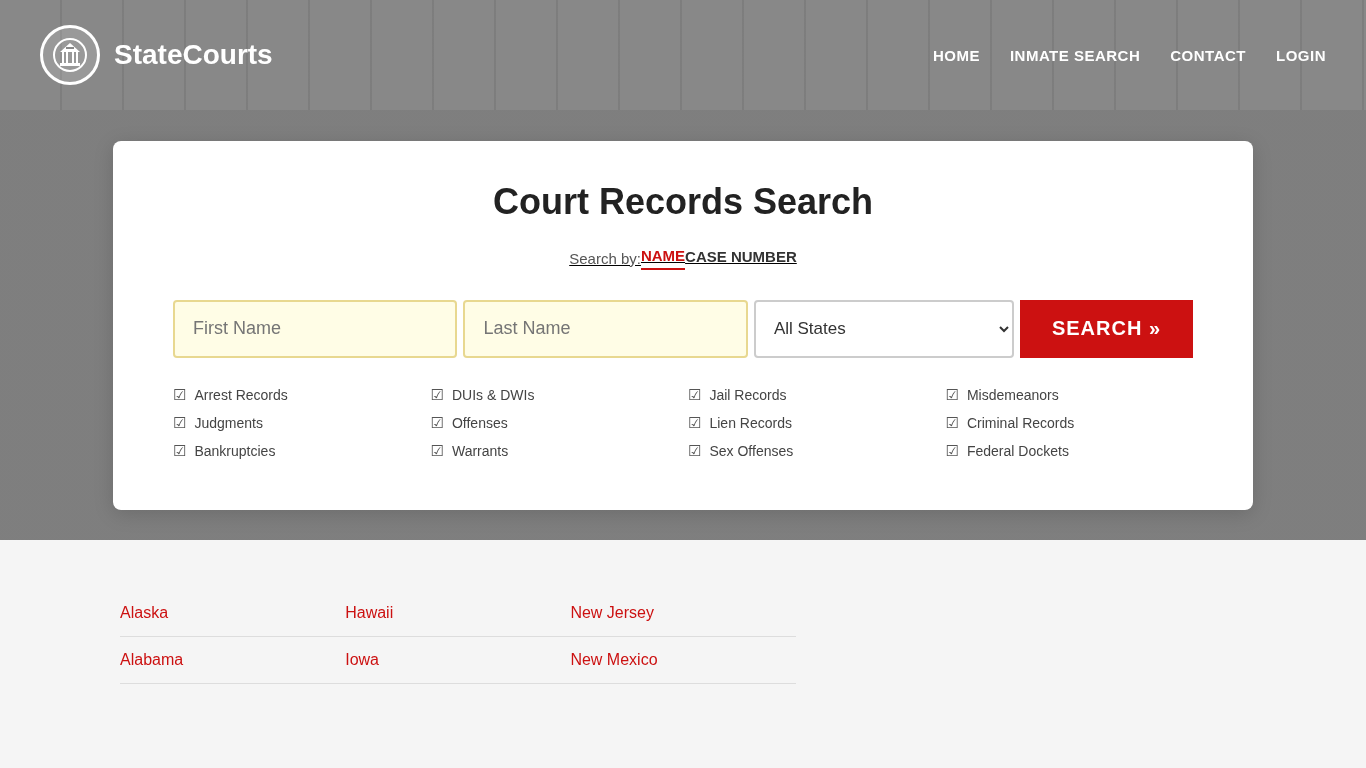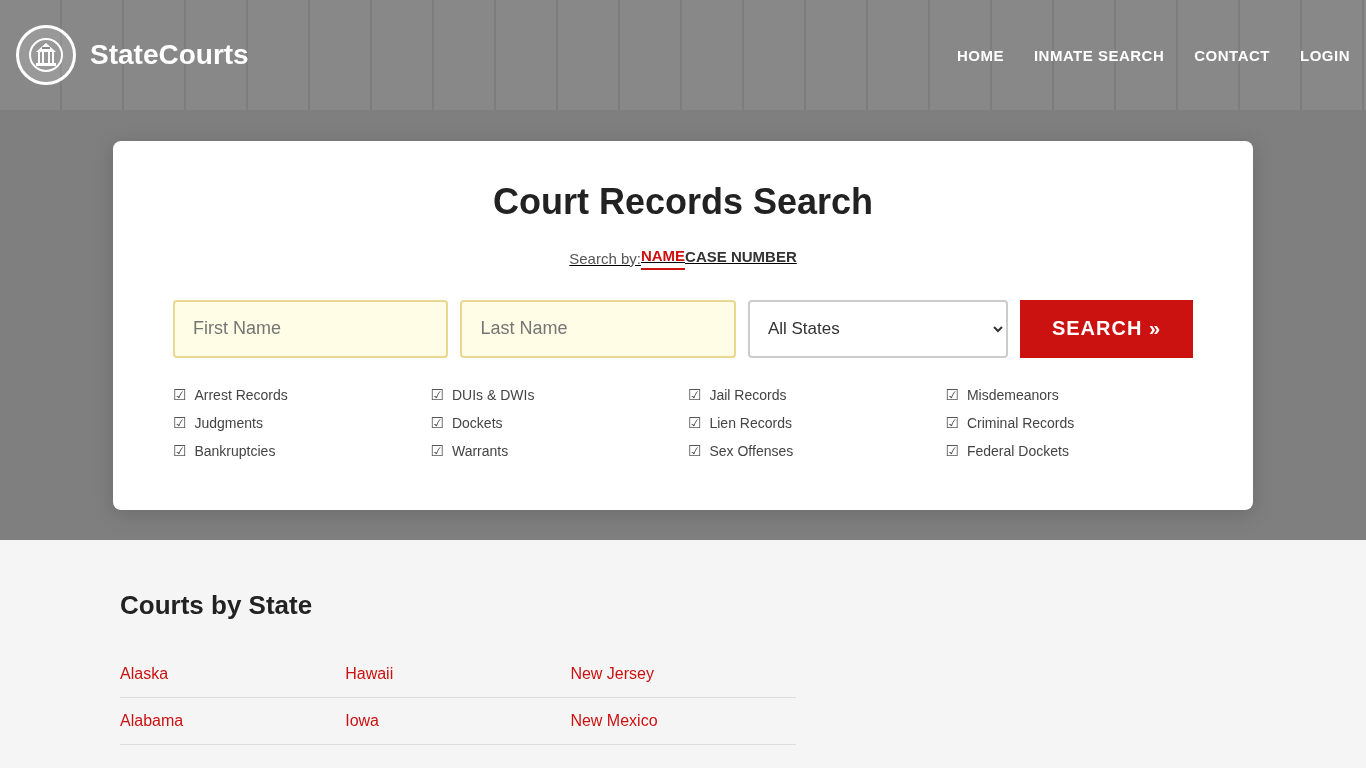--- a/index.html
+++ b/index.html
@@ -6,21 +6,21 @@
     body { font-family: Arial, sans-serif; background: #e0e0e0; width: 1366px; min-height: 768px; overflow-x: hidden; }
 
     
     .header {
       position: relative;
       height: 110px;
       background: #555;
       overflow: hidden;
       display: flex;
       align-items: center;
-      padding: 0 16px;
+      padding: 0 40px;
     }
     .header-bg {
       position: absolute;
       top: 0; left: 0; right: 0; bottom: 0;
       background: #888;
       background-image: repeating-linear-gradient(
         90deg,
         transparent,
         transparent 60px,
         rgba(0,0,0,0.08) 60px,
@@ -139,21 +139,21 @@
     }
     .search-tab.active {
       color: #cc1111;
       border-bottom: 2px solid #cc1111;
     }
     .search-tab.inactive {
       color: #333;
     }
     .search-inputs-row {
       display: flex;
-      gap: 12px;
+      gap: 6px;
       align-items: flex-start;
       margin-bottom: 28px;
     }
     .search-input {
       flex: 1;
       height: 58px;
       border: 2px solid #e8d890;
       border-radius: 4px;
       background: #fffde6;
       font-size: 18px;
@@ -305,21 +305,21 @@
           <span>Bankruptcies</span>
         </div>
       </div>
       <div class="feature-col">
         <div class="feature-item">
           <span class="check-icon">☑</span>
           <span>DUIs &amp; DWIs</span>
         </div>
         <div class="feature-item">
           <span class="check-icon">☑</span>
-          <span>Dockets</span>
+          <span>Offenses</span>
         </div>
         <div class="feature-item">
           <span class="check-icon">☑</span>
           <span>Warrants</span>
         </div>
       </div>
       <div class="feature-col">
         <div class="feature-item">
           <span class="check-icon">☑</span>
           <span>Jail Records</span>
@@ -345,21 +345,20 @@
         <div class="feature-item">
           <span class="check-icon">☑</span>
           <span>Federal Dockets</span>
         </div>
       </div>
     </div>
   </div>
 </section>
 
 <section class="lower-section">
-  <h2 class="courts-title">Courts by State</h2>
   <div class="state-grid" id="state-grid">
       <div class="state-col">
         <a class="state-link">Alaska</a>
         <a class="state-link">Alabama</a>
       </div>
       <div class="state-col">
         <a class="state-link">Hawaii</a>
         <a class="state-link">Iowa</a>
       </div>
       <div class="state-col">

